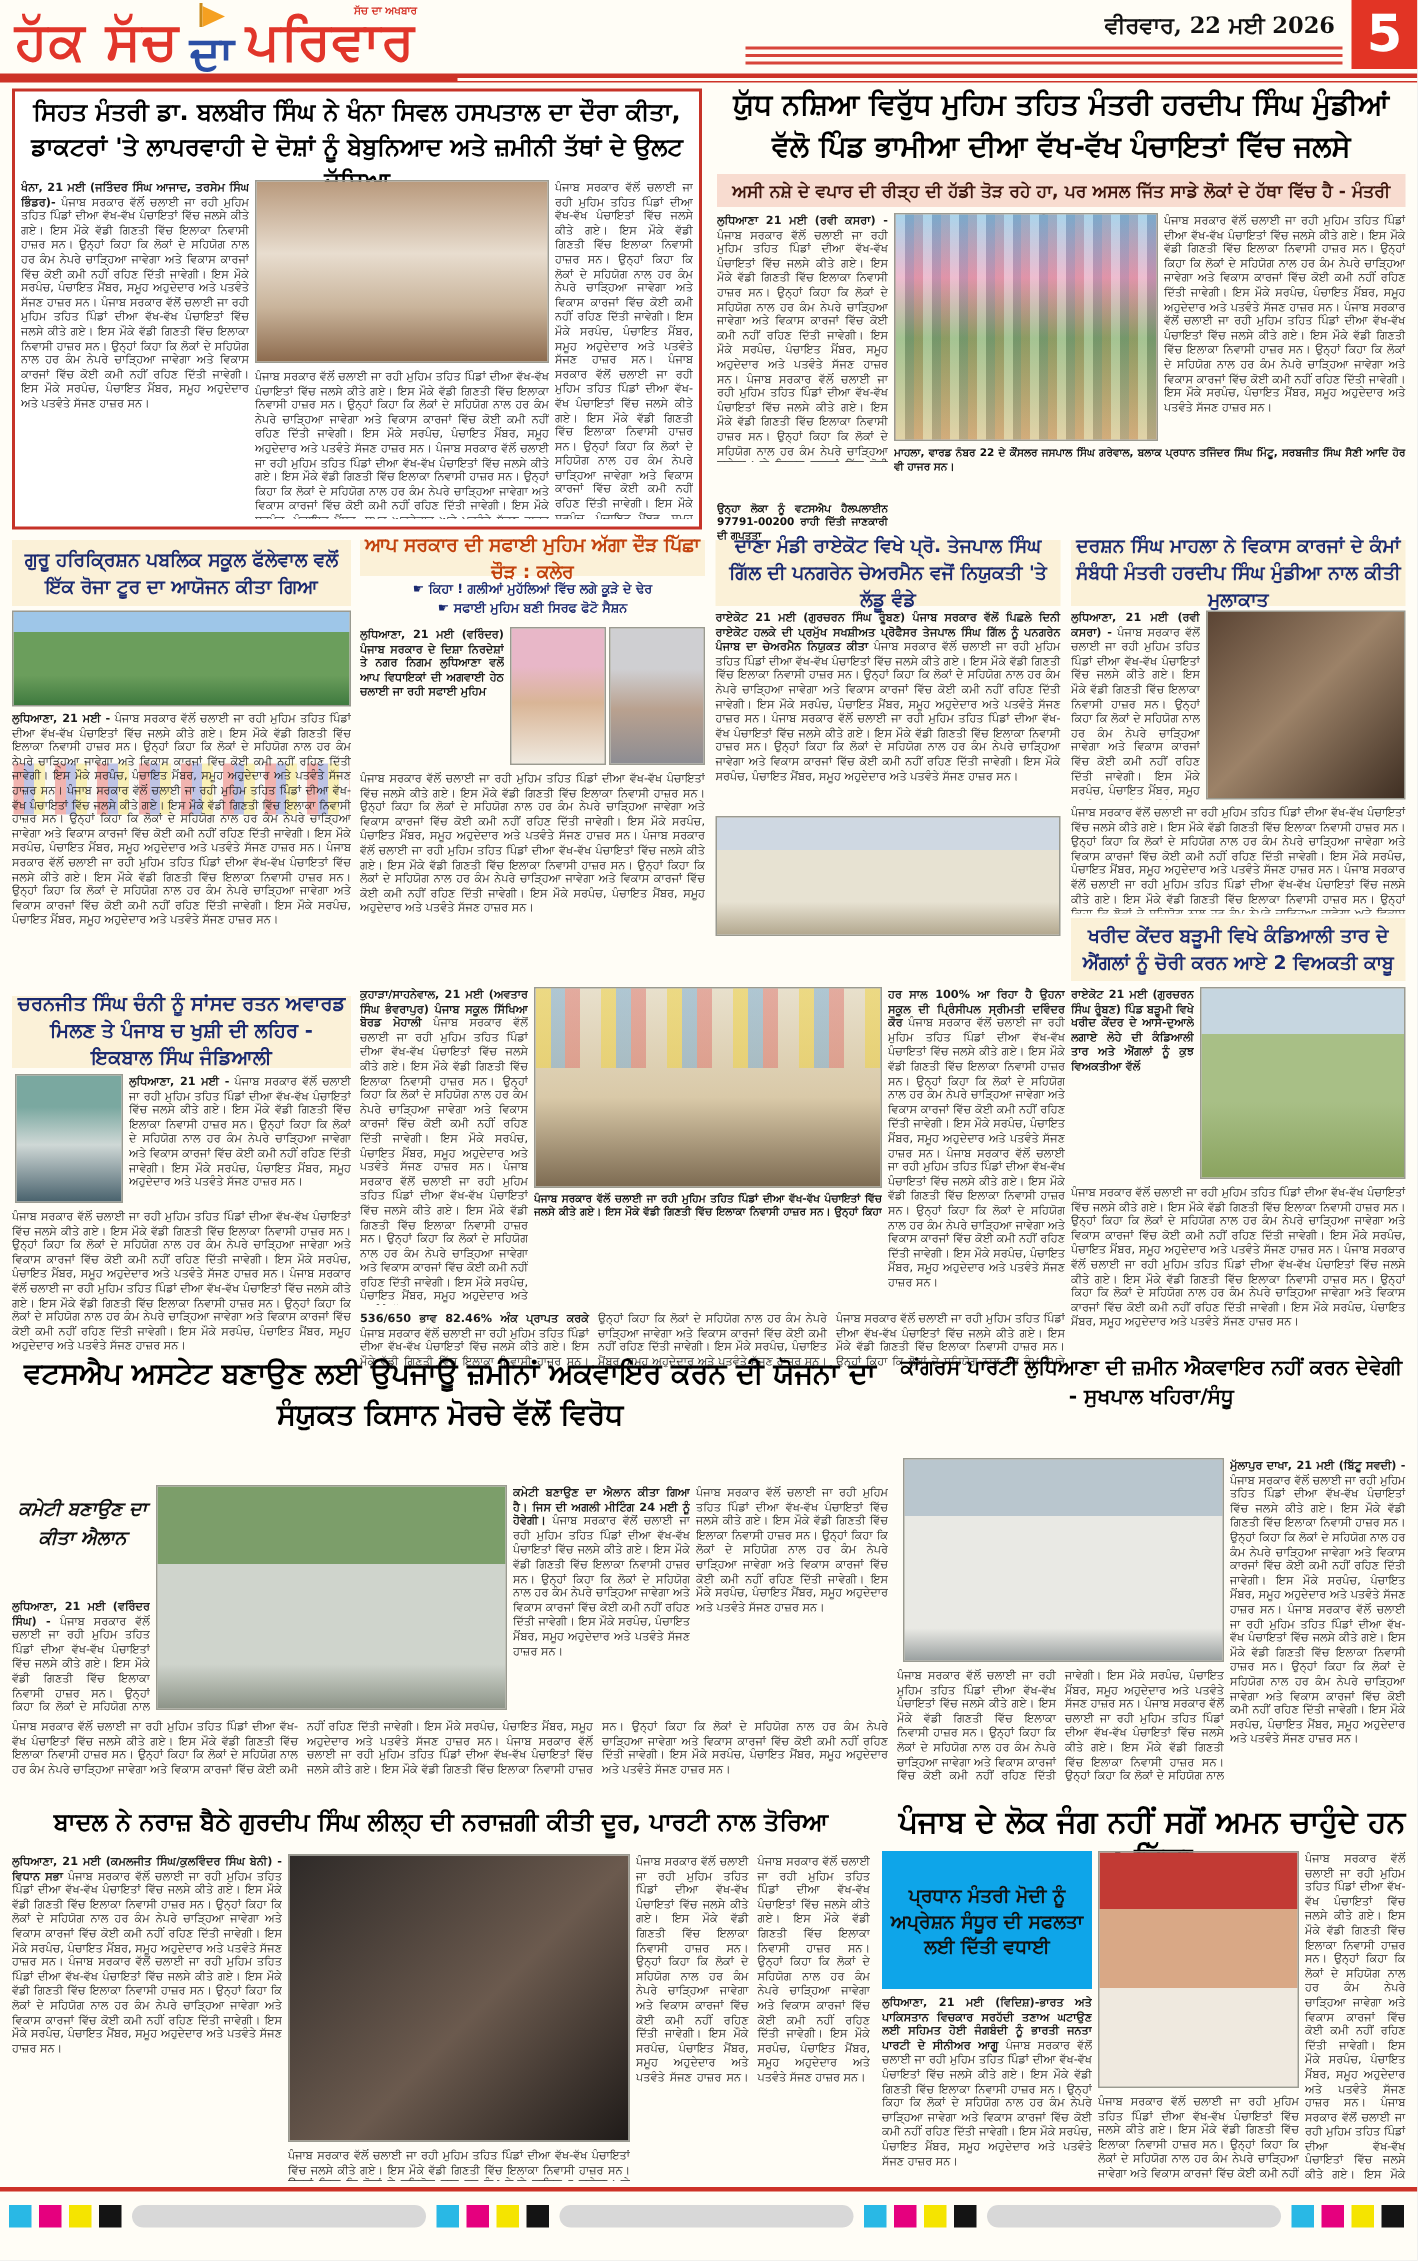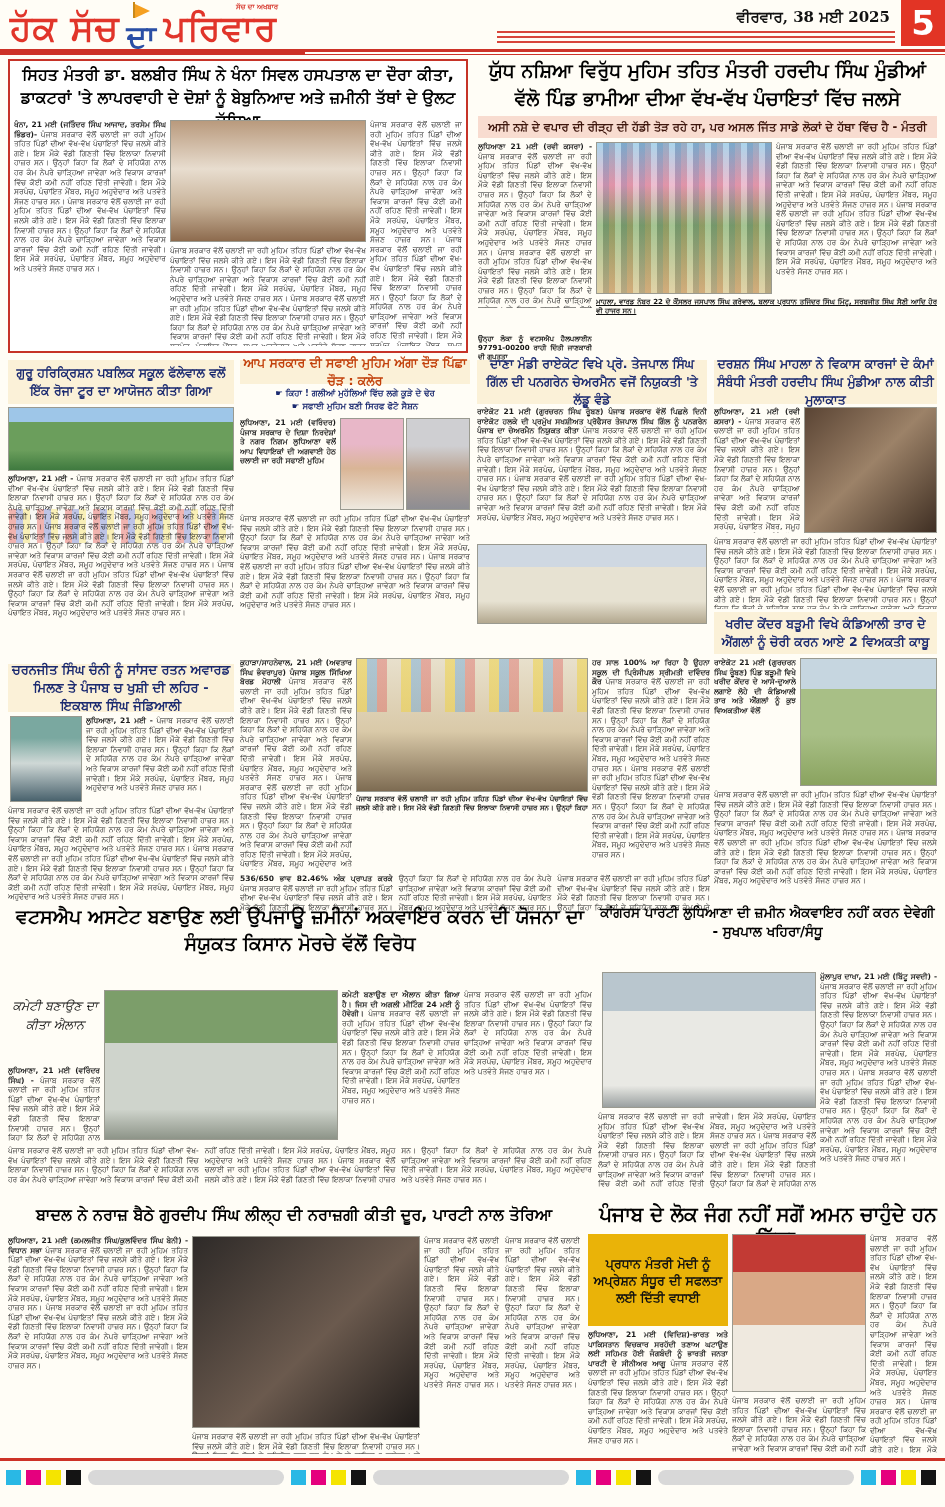--- a/index.html
+++ b/index.html
@@ -17,22 +17,22 @@
   
   .hl{font-weight:bold;color:#000;text-align:center;margin:0;}
   .hl-box{font-size:16px;line-height:23px;}
   .hl-big{font-size:19px;line-height:28px;}
   .chead{background:#fbf1d8;color:#1b2a70;font-weight:bold;text-align:center;margin:0;
          display:flex;align-items:center;justify-content:center;font-size:12.5px;line-height:18px;padding:1px 3px;box-sizing:border-box;}
   .chead.maroon{color:#c2410c;}
   .chead.green{color:#0d7a36;font-size:15.5px;}
   .subbar{background:#f8dcd0;color:#3d150c;font-weight:bold;font-size:11.5px;line-height:22px;text-align:center;margin:0;}
   .subbar-yellow{background:#ffd95e;color:#3c2800;font-weight:bold;font-size:9.5px;line-height:24px;text-align:center;margin:0;white-space:nowrap;overflow:hidden;}
-  .sidehead{font-family:"DejaVu Serif",serif;font-style:italic;font-weight:normal;font-size:12.5px;line-height:19px;color:#111;text-align:center;margin:0;}
-  .modihead{font-weight:bold;font-size:12.5px;line-height:17px;color:#101010;text-align:center;margin:0;background:#eab308;}
+  .sidehead{font-family:"DejaVu Serif",serif;font-style:italic;font-weight:bold;font-size:12.5px;line-height:19px;color:#111;text-align:center;margin:0;}
+  .modihead{font-weight:bold;font-size:12.5px;line-height:17px;color:#101010;text-align:center;margin:0;background:#0ea5e9;}
   .bullets{font-size:8.5px;line-height:13px;font-weight:bold;color:#1b2a70;text-align:center;margin:0;}
   
   .bt{font-size:7.5px;line-height:9.6px;text-align:justify;color:#1c1c1c;margin:0;overflow:hidden;}
   .bt b{font-weight:bold;}
   .cap{font-size:7px;line-height:9px;font-weight:bold;color:#101010;text-align:justify;margin:0;overflow:hidden;}
   .c2{column-count:2;column-gap:6px;}
   .c3{column-count:3;column-gap:6px;}
   
   .redbox{border:2px solid #c63328;background:#fff;box-sizing:border-box;}
   .photo{border:1px solid #9a9a90;box-sizing:border-box;}
@@ -74,42 +74,42 @@
           <span class="flagpole"></span>
           <span class="flag"></span>
         </span>
       <span class="logo-main logo-da">ਦਾ</span>
     </span>
     <span class="logo-main">ਪਰਿਵਾਰ</span>
   </div>
   <span class="abs logo-tag" style="left:236px;top:3px;">ਸੱਚ ਦਾ ਅਖਬਾਰ</span>
   <div class="abs redbar" style="left:0;top:52px;width:305px;height:2px;"></div>
 
-  <div class="abs date-line" style="left:640px;top:8px;width:250px;">ਵੀਰਵਾਰ, 38 ਮਈ 2025</div>
+  <div class="abs date-line" style="left:640px;top:8px;width:250px;">ਵੀਰਵਾਰ, 22 ਮਈ 2026</div>
   <div class="abs thinred" style="left:497px;top:31px;width:398px;height:2px;"></div>
   <div class="abs thinred" style="left:497px;top:36px;width:398px;height:2px;"></div>
   <div class="abs thinred" style="left:497px;top:41px;width:398px;height:2px;"></div>
   <div class="abs page-no" style="left:901px;top:0;width:44px;height:46px;">5</div>
   <div class="abs redbar" style="left:0;top:49px;width:945px;height:3px;"></div>
   <div class="abs redbar" style="left:0;top:54px;width:945px;height:1px;"></div>
 
   <div class="abs redbox" style="left:8px;top:59px;width:460px;height:294px;"></div>
   <h1 class="abs hl hl-box" style="left:14px;top:63px;width:448px;height:50px;">ਸਿਹਤ ਮੰਤਰੀ ਡਾ. ਬਲਬੀਰ ਸਿੰਘ ਨੇ ਖੰਨਾ ਸਿਵਲ ਹਸਪਤਾਲ ਦਾ ਦੌਰਾ ਕੀਤਾ, ਡਾਕਟਰਾਂ 'ਤੇ ਲਾਪਰਵਾਹੀ ਦੇ ਦੋਸ਼ਾਂ ਨੂੰ ਬੇਬੁਨਿਆਦ ਅਤੇ ਜ਼ਮੀਨੀ ਤੱਥਾਂ ਦੇ ਉਲਟ ਦੱਸਿਆ</h1>
   <p class="abs bt" style="left:14px;top:120px;width:152px;height:226px;"><b>ਖੰਨਾ, 21 ਮਈ (ਜਤਿੰਦਰ ਸਿੰਘ ਆਜਾਦ, ਤਰਸੇਮ ਸਿੰਘ ਭਿੰਡਰ)-</b> <span>ਪੰਜਾਬ ਸਰਕਾਰ ਵੱਲੋਂ ਚਲਾਈ ਜਾ ਰਹੀ ਮੁਹਿਮ ਤਹਿਤ ਪਿੰਡਾਂ ਦੀਆ ਵੱਖ-ਵੱਖ ਪੰਚਾਇਤਾਂ ਵਿੱਚ ਜਲਸੇ ਕੀਤੇ ਗਏ। ਇਸ ਮੌਕੇ ਵੱਡੀ ਗਿਣਤੀ ਵਿੱਚ ਇਲਾਕਾ ਨਿਵਾਸੀ ਹਾਜ਼ਰ ਸਨ। ਉਨ੍ਹਾਂ ਕਿਹਾ ਕਿ ਲੋਕਾਂ ਦੇ ਸਹਿਯੋਗ ਨਾਲ ਹਰ ਕੰਮ ਨੇਪਰੇ ਚਾੜ੍ਹਿਆ ਜਾਵੇਗਾ ਅਤੇ ਵਿਕਾਸ ਕਾਰਜਾਂ ਵਿੱਚ ਕੋਈ ਕਮੀ ਨਹੀਂ ਰਹਿਣ ਦਿੱਤੀ ਜਾਵੇਗੀ। ਇਸ ਮੌਕੇ ਸਰਪੰਚ, ਪੰਚਾਇਤ ਮੈਂਬਰ, ਸਮੂਹ ਅਹੁਦੇਦਾਰ ਅਤੇ ਪਤਵੰਤੇ ਸੱਜਣ ਹਾਜ਼ਰ ਸਨ। ਪੰਜਾਬ ਸਰਕਾਰ ਵੱਲੋਂ ਚਲਾਈ ਜਾ ਰਹੀ ਮੁਹਿਮ ਤਹਿਤ ਪਿੰਡਾਂ ਦੀਆ ਵੱਖ-ਵੱਖ ਪੰਚਾਇਤਾਂ ਵਿੱਚ ਜਲਸੇ ਕੀਤੇ ਗਏ। ਇਸ ਮੌਕੇ ਵੱਡੀ ਗਿਣਤੀ ਵਿੱਚ ਇਲਾਕਾ ਨਿਵਾਸੀ ਹਾਜ਼ਰ ਸਨ। ਉਨ੍ਹਾਂ ਕਿਹਾ ਕਿ ਲੋਕਾਂ ਦੇ ਸਹਿਯੋਗ ਨਾਲ ਹਰ ਕੰਮ ਨੇਪਰੇ ਚਾੜ੍ਹਿਆ ਜਾਵੇਗਾ ਅਤੇ ਵਿਕਾਸ ਕਾਰਜਾਂ ਵਿੱਚ ਕੋਈ ਕਮੀ ਨਹੀਂ ਰਹਿਣ ਦਿੱਤੀ ਜਾਵੇਗੀ। ਇਸ ਮੌਕੇ ਸਰਪੰਚ, ਪੰਚਾਇਤ ਮੈਂਬਰ, ਸਮੂਹ ਅਹੁਦੇਦਾਰ ਅਤੇ ਪਤਵੰਤੇ ਸੱਜਣ ਹਾਜ਼ਰ ਸਨ। </span></p>
   <div class="abs photo ph-room" style="left:170px;top:120px;width:196px;height:122px;"></div>
   <p class="abs bt" style="left:170px;top:246px;width:196px;height:100px;"><span>ਪੰਜਾਬ ਸਰਕਾਰ ਵੱਲੋਂ ਚਲਾਈ ਜਾ ਰਹੀ ਮੁਹਿਮ ਤਹਿਤ ਪਿੰਡਾਂ ਦੀਆ ਵੱਖ-ਵੱਖ ਪੰਚਾਇਤਾਂ ਵਿੱਚ ਜਲਸੇ ਕੀਤੇ ਗਏ। ਇਸ ਮੌਕੇ ਵੱਡੀ ਗਿਣਤੀ ਵਿੱਚ ਇਲਾਕਾ ਨਿਵਾਸੀ ਹਾਜ਼ਰ ਸਨ। ਉਨ੍ਹਾਂ ਕਿਹਾ ਕਿ ਲੋਕਾਂ ਦੇ ਸਹਿਯੋਗ ਨਾਲ ਹਰ ਕੰਮ ਨੇਪਰੇ ਚਾੜ੍ਹਿਆ ਜਾਵੇਗਾ ਅਤੇ ਵਿਕਾਸ ਕਾਰਜਾਂ ਵਿੱਚ ਕੋਈ ਕਮੀ ਨਹੀਂ ਰਹਿਣ ਦਿੱਤੀ ਜਾਵੇਗੀ। ਇਸ ਮੌਕੇ ਸਰਪੰਚ, ਪੰਚਾਇਤ ਮੈਂਬਰ, ਸਮੂਹ ਅਹੁਦੇਦਾਰ ਅਤੇ ਪਤਵੰਤੇ ਸੱਜਣ ਹਾਜ਼ਰ ਸਨ। ਪੰਜਾਬ ਸਰਕਾਰ ਵੱਲੋਂ ਚਲਾਈ ਜਾ ਰਹੀ ਮੁਹਿਮ ਤਹਿਤ ਪਿੰਡਾਂ ਦੀਆ ਵੱਖ-ਵੱਖ ਪੰਚਾਇਤਾਂ ਵਿੱਚ ਜਲਸੇ ਕੀਤੇ ਗਏ। ਇਸ ਮੌਕੇ ਵੱਡੀ ਗਿਣਤੀ ਵਿੱਚ ਇਲਾਕਾ ਨਿਵਾਸੀ ਹਾਜ਼ਰ ਸਨ। ਉਨ੍ਹਾਂ ਕਿਹਾ ਕਿ ਲੋਕਾਂ ਦੇ ਸਹਿਯੋਗ ਨਾਲ ਹਰ ਕੰਮ ਨੇਪਰੇ ਚਾੜ੍ਹਿਆ ਜਾਵੇਗਾ ਅਤੇ ਵਿਕਾਸ ਕਾਰਜਾਂ ਵਿੱਚ ਕੋਈ ਕਮੀ ਨਹੀਂ ਰਹਿਣ ਦਿੱਤੀ ਜਾਵੇਗੀ। ਇਸ ਮੌਕੇ ਸਰਪੰਚ, ਪੰਚਾਇਤ ਮੈਂਬਰ, ਸਮੂਹ ਅਹੁਦੇਦਾਰ ਅਤੇ ਪਤਵੰਤੇ ਸੱਜਣ ਹਾਜ਼ਰ ਸਨ। </span></p>
   <p class="abs bt" style="left:370px;top:120px;width:92px;height:226px;"><span>ਪੰਜਾਬ ਸਰਕਾਰ ਵੱਲੋਂ ਚਲਾਈ ਜਾ ਰਹੀ ਮੁਹਿਮ ਤਹਿਤ ਪਿੰਡਾਂ ਦੀਆ ਵੱਖ-ਵੱਖ ਪੰਚਾਇਤਾਂ ਵਿੱਚ ਜਲਸੇ ਕੀਤੇ ਗਏ। ਇਸ ਮੌਕੇ ਵੱਡੀ ਗਿਣਤੀ ਵਿੱਚ ਇਲਾਕਾ ਨਿਵਾਸੀ ਹਾਜ਼ਰ ਸਨ। ਉਨ੍ਹਾਂ ਕਿਹਾ ਕਿ ਲੋਕਾਂ ਦੇ ਸਹਿਯੋਗ ਨਾਲ ਹਰ ਕੰਮ ਨੇਪਰੇ ਚਾੜ੍ਹਿਆ ਜਾਵੇਗਾ ਅਤੇ ਵਿਕਾਸ ਕਾਰਜਾਂ ਵਿੱਚ ਕੋਈ ਕਮੀ ਨਹੀਂ ਰਹਿਣ ਦਿੱਤੀ ਜਾਵੇਗੀ। ਇਸ ਮੌਕੇ ਸਰਪੰਚ, ਪੰਚਾਇਤ ਮੈਂਬਰ, ਸਮੂਹ ਅਹੁਦੇਦਾਰ ਅਤੇ ਪਤਵੰਤੇ ਸੱਜਣ ਹਾਜ਼ਰ ਸਨ। ਪੰਜਾਬ ਸਰਕਾਰ ਵੱਲੋਂ ਚਲਾਈ ਜਾ ਰਹੀ ਮੁਹਿਮ ਤਹਿਤ ਪਿੰਡਾਂ ਦੀਆ ਵੱਖ-ਵੱਖ ਪੰਚਾਇਤਾਂ ਵਿੱਚ ਜਲਸੇ ਕੀਤੇ ਗਏ। ਇਸ ਮੌਕੇ ਵੱਡੀ ਗਿਣਤੀ ਵਿੱਚ ਇਲਾਕਾ ਨਿਵਾਸੀ ਹਾਜ਼ਰ ਸਨ। ਉਨ੍ਹਾਂ ਕਿਹਾ ਕਿ ਲੋਕਾਂ ਦੇ ਸਹਿਯੋਗ ਨਾਲ ਹਰ ਕੰਮ ਨੇਪਰੇ ਚਾੜ੍ਹਿਆ ਜਾਵੇਗਾ ਅਤੇ ਵਿਕਾਸ ਕਾਰਜਾਂ ਵਿੱਚ ਕੋਈ ਕਮੀ ਨਹੀਂ ਰਹਿਣ ਦਿੱਤੀ ਜਾਵੇਗੀ। ਇਸ ਮੌਕੇ ਸਰਪੰਚ, ਪੰਚਾਇਤ ਮੈਂਬਰ, ਸਮੂਹ ਅਹੁਦੇਦਾਰ ਅਤੇ ਪਤਵੰਤੇ ਸੱਜਣ ਹਾਜ਼ਰ ਸਨ। </span></p>
 
   <h1 class="abs hl hl-big" style="left:478px;top:56px;width:459px;height:56px;">ਯੁੱਧ ਨਸ਼ਿਆ ਵਿਰੁੱਧ ਮੁਹਿਮ ਤਹਿਤ ਮੰਤਰੀ ਹਰਦੀਪ ਸਿੰਘ ਮੁੰਡੀਆਂ ਵੱਲੋ ਪਿੰਡ ਭਾਮੀਆ ਦੀਆ ਵੱਖ-ਵੱਖ ਪੰਚਾਇਤਾਂ ਵਿੱਚ ਜਲਸੇ</h1>
   <p class="abs subbar" style="left:478px;top:116px;width:459px;height:22px;">ਅਸੀ ਨਸ਼ੇ ਦੇ ਵਪਾਰ ਦੀ ਰੀੜ੍ਹ ਦੀ ਹੱਡੀ ਤੋੜ ਰਹੇ ਹਾ, ਪਰ ਅਸਲ ਜਿੱਤ ਸਾਡੇ ਲੋਕਾਂ ਦੇ ਹੱਥਾ ਵਿੱਚ ਹੈ - ਮੰਤਰੀ ਮੁੰਡੀਆ</p>
   <p class="abs bt" style="left:478px;top:142px;width:114px;height:166px;"><b>ਲੁਧਿਆਣਾ 21 ਮਈ (ਰਵੀ ਕਸਰਾ) -</b> <span>ਪੰਜਾਬ ਸਰਕਾਰ ਵੱਲੋਂ ਚਲਾਈ ਜਾ ਰਹੀ ਮੁਹਿਮ ਤਹਿਤ ਪਿੰਡਾਂ ਦੀਆ ਵੱਖ-ਵੱਖ ਪੰਚਾਇਤਾਂ ਵਿੱਚ ਜਲਸੇ ਕੀਤੇ ਗਏ। ਇਸ ਮੌਕੇ ਵੱਡੀ ਗਿਣਤੀ ਵਿੱਚ ਇਲਾਕਾ ਨਿਵਾਸੀ ਹਾਜ਼ਰ ਸਨ। ਉਨ੍ਹਾਂ ਕਿਹਾ ਕਿ ਲੋਕਾਂ ਦੇ ਸਹਿਯੋਗ ਨਾਲ ਹਰ ਕੰਮ ਨੇਪਰੇ ਚਾੜ੍ਹਿਆ ਜਾਵੇਗਾ ਅਤੇ ਵਿਕਾਸ ਕਾਰਜਾਂ ਵਿੱਚ ਕੋਈ ਕਮੀ ਨਹੀਂ ਰਹਿਣ ਦਿੱਤੀ ਜਾਵੇਗੀ। ਇਸ ਮੌਕੇ ਸਰਪੰਚ, ਪੰਚਾਇਤ ਮੈਂਬਰ, ਸਮੂਹ ਅਹੁਦੇਦਾਰ ਅਤੇ ਪਤਵੰਤੇ ਸੱਜਣ ਹਾਜ਼ਰ ਸਨ। ਪੰਜਾਬ ਸਰਕਾਰ ਵੱਲੋਂ ਚਲਾਈ ਜਾ ਰਹੀ ਮੁਹਿਮ ਤਹਿਤ ਪਿੰਡਾਂ ਦੀਆ ਵੱਖ-ਵੱਖ ਪੰਚਾਇਤਾਂ ਵਿੱਚ ਜਲਸੇ ਕੀਤੇ ਗਏ। ਇਸ ਮੌਕੇ ਵੱਡੀ ਗਿਣਤੀ ਵਿੱਚ ਇਲਾਕਾ ਨਿਵਾਸੀ ਹਾਜ਼ਰ ਸਨ। ਉਨ੍ਹਾਂ ਕਿਹਾ ਕਿ ਲੋਕਾਂ ਦੇ ਸਹਿਯੋਗ ਨਾਲ ਹਰ ਕੰਮ ਨੇਪਰੇ ਚਾੜ੍ਹਿਆ ਜਾਵੇਗਾ ਅਤੇ ਵਿਕਾਸ ਕਾਰਜਾਂ ਵਿੱਚ ਕੋਈ ਕਮੀ ਨਹੀਂ ਰਹਿਣ ਦਿੱਤੀ ਜਾਵੇਗੀ। ਇਸ ਮੌਕੇ ਸਰਪੰਚ, ਪੰਚਾਇਤ ਮੈਂਬਰ, ਸਮੂਹ ਅਹੁਦੇਦਾਰ ਅਤੇ ਪਤਵੰਤੇ ਸੱਜਣ ਹਾਜ਼ਰ ਸਨ। </span></p>
   <p class="abs cap" style="left:478px;top:312px;width:114px;height:40px;margin-top:23px;">ਉਨ੍ਹਾ ਲੋਕਾ ਨੂੰ ਵਟਸਐਪ ਹੈਲਪਲਾਈਨ 97791-00200 ਰਾਹੀ ਦਿੱਤੀ ਜਾਣਕਾਰੀ ਦੀ ਗੁਪਤਤਾ</p>
   <div class="abs photo ph-crowd" style="left:596px;top:142px;width:176px;height:152px;"></div>
   <p class="abs bt" style="left:776px;top:142px;width:161px;height:152px;"><span>ਪੰਜਾਬ ਸਰਕਾਰ ਵੱਲੋਂ ਚਲਾਈ ਜਾ ਰਹੀ ਮੁਹਿਮ ਤਹਿਤ ਪਿੰਡਾਂ ਦੀਆ ਵੱਖ-ਵੱਖ ਪੰਚਾਇਤਾਂ ਵਿੱਚ ਜਲਸੇ ਕੀਤੇ ਗਏ। ਇਸ ਮੌਕੇ ਵੱਡੀ ਗਿਣਤੀ ਵਿੱਚ ਇਲਾਕਾ ਨਿਵਾਸੀ ਹਾਜ਼ਰ ਸਨ। ਉਨ੍ਹਾਂ ਕਿਹਾ ਕਿ ਲੋਕਾਂ ਦੇ ਸਹਿਯੋਗ ਨਾਲ ਹਰ ਕੰਮ ਨੇਪਰੇ ਚਾੜ੍ਹਿਆ ਜਾਵੇਗਾ ਅਤੇ ਵਿਕਾਸ ਕਾਰਜਾਂ ਵਿੱਚ ਕੋਈ ਕਮੀ ਨਹੀਂ ਰਹਿਣ ਦਿੱਤੀ ਜਾਵੇਗੀ। ਇਸ ਮੌਕੇ ਸਰਪੰਚ, ਪੰਚਾਇਤ ਮੈਂਬਰ, ਸਮੂਹ ਅਹੁਦੇਦਾਰ ਅਤੇ ਪਤਵੰਤੇ ਸੱਜਣ ਹਾਜ਼ਰ ਸਨ। ਪੰਜਾਬ ਸਰਕਾਰ ਵੱਲੋਂ ਚਲਾਈ ਜਾ ਰਹੀ ਮੁਹਿਮ ਤਹਿਤ ਪਿੰਡਾਂ ਦੀਆ ਵੱਖ-ਵੱਖ ਪੰਚਾਇਤਾਂ ਵਿੱਚ ਜਲਸੇ ਕੀਤੇ ਗਏ। ਇਸ ਮੌਕੇ ਵੱਡੀ ਗਿਣਤੀ ਵਿੱਚ ਇਲਾਕਾ ਨਿਵਾਸੀ ਹਾਜ਼ਰ ਸਨ। ਉਨ੍ਹਾਂ ਕਿਹਾ ਕਿ ਲੋਕਾਂ ਦੇ ਸਹਿਯੋਗ ਨਾਲ ਹਰ ਕੰਮ ਨੇਪਰੇ ਚਾੜ੍ਹਿਆ ਜਾਵੇਗਾ ਅਤੇ ਵਿਕਾਸ ਕਾਰਜਾਂ ਵਿੱਚ ਕੋਈ ਕਮੀ ਨਹੀਂ ਰਹਿਣ ਦਿੱਤੀ ਜਾਵੇਗੀ। ਇਸ ਮੌਕੇ ਸਰਪੰਚ, ਪੰਚਾਇਤ ਮੈਂਬਰ, ਸਮੂਹ ਅਹੁਦੇਦਾਰ ਅਤੇ ਪਤਵੰਤੇ ਸੱਜਣ ਹਾਜ਼ਰ ਸਨ। </span></p>
-  <p class="abs cap" style="left:596px;top:298px;width:341px;height:54px;text-decoration:underline;">ਮਾਹਲਾ, ਵਾਰਡ ਨੰਬਰ 22 ਦੇ ਕੌਂਸਲਰ ਜਸਪਾਲ ਸਿੰਘ ਗਰੇਵਾਲ, ਬਲਾਕ ਪ੍ਰਧਾਨ ਤਜਿੰਦਰ ਸਿੰਘ ਮਿੰਟੂ, ਸਰਬਜੀਤ ਸਿੰਘ ਸੈਣੀ ਆਦਿ ਹੋਰ ਵੀ ਹਾਜਰ ਸਨ।</p>
+  <p class="abs cap" style="left:596px;top:298px;width:341px;height:54px;">ਮਾਹਲਾ, ਵਾਰਡ ਨੰਬਰ 22 ਦੇ ਕੌਂਸਲਰ ਜਸਪਾਲ ਸਿੰਘ ਗਰੇਵਾਲ, ਬਲਾਕ ਪ੍ਰਧਾਨ ਤਜਿੰਦਰ ਸਿੰਘ ਮਿੰਟੂ, ਸਰਬਜੀਤ ਸਿੰਘ ਸੈਣੀ ਆਦਿ ਹੋਰ ਵੀ ਹਾਜਰ ਸਨ।</p>
 
   <h2 class="abs chead" style="left:8px;top:360px;width:226px;height:44px;">ਗੁਰੂ ਹਰਿਕ੍ਰਿਸ਼ਨ ਪਬਲਿਕ ਸਕੂਲ ਫੱਲੇਵਾਲ ਵਲੋਂ ਇੱਕ ਰੋਜਾ ਟੂਰ ਦਾ ਆਯੋਜਨ ਕੀਤਾ ਗਿਆ</h2>
   <div class="abs photo ph-green" style="left:8px;top:407px;width:226px;height:64px;"></div>
   <p class="abs bt" style="left:8px;top:474px;width:226px;height:186px;"><b>ਲੁਧਿਆਣਾ, 21 ਮਈ -</b> <span>ਪੰਜਾਬ ਸਰਕਾਰ ਵੱਲੋਂ ਚਲਾਈ ਜਾ ਰਹੀ ਮੁਹਿਮ ਤਹਿਤ ਪਿੰਡਾਂ ਦੀਆ ਵੱਖ-ਵੱਖ ਪੰਚਾਇਤਾਂ ਵਿੱਚ ਜਲਸੇ ਕੀਤੇ ਗਏ। ਇਸ ਮੌਕੇ ਵੱਡੀ ਗਿਣਤੀ ਵਿੱਚ ਇਲਾਕਾ ਨਿਵਾਸੀ ਹਾਜ਼ਰ ਸਨ। ਉਨ੍ਹਾਂ ਕਿਹਾ ਕਿ ਲੋਕਾਂ ਦੇ ਸਹਿਯੋਗ ਨਾਲ ਹਰ ਕੰਮ ਨੇਪਰੇ ਚਾੜ੍ਹਿਆ ਜਾਵੇਗਾ ਅਤੇ ਵਿਕਾਸ ਕਾਰਜਾਂ ਵਿੱਚ ਕੋਈ ਕਮੀ ਨਹੀਂ ਰਹਿਣ ਦਿੱਤੀ ਜਾਵੇਗੀ। ਇਸ ਮੌਕੇ ਸਰਪੰਚ, ਪੰਚਾਇਤ ਮੈਂਬਰ, ਸਮੂਹ ਅਹੁਦੇਦਾਰ ਅਤੇ ਪਤਵੰਤੇ ਸੱਜਣ ਹਾਜ਼ਰ ਸਨ। ਪੰਜਾਬ ਸਰਕਾਰ ਵੱਲੋਂ ਚਲਾਈ ਜਾ ਰਹੀ ਮੁਹਿਮ ਤਹਿਤ ਪਿੰਡਾਂ ਦੀਆ ਵੱਖ-ਵੱਖ ਪੰਚਾਇਤਾਂ ਵਿੱਚ ਜਲਸੇ ਕੀਤੇ ਗਏ। ਇਸ ਮੌਕੇ ਵੱਡੀ ਗਿਣਤੀ ਵਿੱਚ ਇਲਾਕਾ ਨਿਵਾਸੀ ਹਾਜ਼ਰ ਸਨ। ਉਨ੍ਹਾਂ ਕਿਹਾ ਕਿ ਲੋਕਾਂ ਦੇ ਸਹਿਯੋਗ ਨਾਲ ਹਰ ਕੰਮ ਨੇਪਰੇ ਚਾੜ੍ਹਿਆ ਜਾਵੇਗਾ ਅਤੇ ਵਿਕਾਸ ਕਾਰਜਾਂ ਵਿੱਚ ਕੋਈ ਕਮੀ ਨਹੀਂ ਰਹਿਣ ਦਿੱਤੀ ਜਾਵੇਗੀ। ਇਸ ਮੌਕੇ ਸਰਪੰਚ, ਪੰਚਾਇਤ ਮੈਂਬਰ, ਸਮੂਹ ਅਹੁਦੇਦਾਰ ਅਤੇ ਪਤਵੰਤੇ ਸੱਜਣ ਹਾਜ਼ਰ ਸਨ। ਪੰਜਾਬ ਸਰਕਾਰ ਵੱਲੋਂ ਚਲਾਈ ਜਾ ਰਹੀ ਮੁਹਿਮ ਤਹਿਤ ਪਿੰਡਾਂ ਦੀਆ ਵੱਖ-ਵੱਖ ਪੰਚਾਇਤਾਂ ਵਿੱਚ ਜਲਸੇ ਕੀਤੇ ਗਏ। ਇਸ ਮੌਕੇ ਵੱਡੀ ਗਿਣਤੀ ਵਿੱਚ ਇਲਾਕਾ ਨਿਵਾਸੀ ਹਾਜ਼ਰ ਸਨ। ਉਨ੍ਹਾਂ ਕਿਹਾ ਕਿ ਲੋਕਾਂ ਦੇ ਸਹਿਯੋਗ ਨਾਲ ਹਰ ਕੰਮ ਨੇਪਰੇ ਚਾੜ੍ਹਿਆ ਜਾਵੇਗਾ ਅਤੇ ਵਿਕਾਸ ਕਾਰਜਾਂ ਵਿੱਚ ਕੋਈ ਕਮੀ ਨਹੀਂ ਰਹਿਣ ਦਿੱਤੀ ਜਾਵੇਗੀ। ਇਸ ਮੌਕੇ ਸਰਪੰਚ, ਪੰਚਾਇਤ ਮੈਂਬਰ, ਸਮੂਹ ਅਹੁਦੇਦਾਰ ਅਤੇ ਪਤਵੰਤੇ ਸੱਜਣ ਹਾਜ਼ਰ ਸਨ। </span></p>
 
   <h2 class="abs chead" style="left:8px;top:664px;width:226px;height:48px;font-size:13px;">ਚਰਨਜੀਤ ਸਿੰਘ ਚੰਨੀ ਨੂੰ ਸਾਂਸਦ ਰਤਨ ਅਵਾਰਡ ਮਿਲਣ ਤੇ ਪੰਜਾਬ ਚ ਖੁਸ਼ੀ ਦੀ ਲਹਿਰ - ਇਕਬਾਲ ਸਿੰਘ ਜੰਡਿਆਲੀ</h2>
   <div class="abs photo ph-man" style="left:10px;top:716px;width:72px;height:86px;"></div>
   <p class="abs bt" style="left:86px;top:716px;width:148px;height:86px;"><b>ਲੁਧਿਆਣਾ, 21 ਮਈ -</b> <span>ਪੰਜਾਬ ਸਰਕਾਰ ਵੱਲੋਂ ਚਲਾਈ ਜਾ ਰਹੀ ਮੁਹਿਮ ਤਹਿਤ ਪਿੰਡਾਂ ਦੀਆ ਵੱਖ-ਵੱਖ ਪੰਚਾਇਤਾਂ ਵਿੱਚ ਜਲਸੇ ਕੀਤੇ ਗਏ। ਇਸ ਮੌਕੇ ਵੱਡੀ ਗਿਣਤੀ ਵਿੱਚ ਇਲਾਕਾ ਨਿਵਾਸੀ ਹਾਜ਼ਰ ਸਨ। ਉਨ੍ਹਾਂ ਕਿਹਾ ਕਿ ਲੋਕਾਂ ਦੇ ਸਹਿਯੋਗ ਨਾਲ ਹਰ ਕੰਮ ਨੇਪਰੇ ਚਾੜ੍ਹਿਆ ਜਾਵੇਗਾ ਅਤੇ ਵਿਕਾਸ ਕਾਰਜਾਂ ਵਿੱਚ ਕੋਈ ਕਮੀ ਨਹੀਂ ਰਹਿਣ ਦਿੱਤੀ ਜਾਵੇਗੀ। ਇਸ ਮੌਕੇ ਸਰਪੰਚ, ਪੰਚਾਇਤ ਮੈਂਬਰ, ਸਮੂਹ ਅਹੁਦੇਦਾਰ ਅਤੇ ਪਤਵੰਤੇ ਸੱਜਣ ਹਾਜ਼ਰ ਸਨ। </span></p>
   <p class="abs bt" style="left:8px;top:806px;width:226px;height:114px;"><span>ਪੰਜਾਬ ਸਰਕਾਰ ਵੱਲੋਂ ਚਲਾਈ ਜਾ ਰਹੀ ਮੁਹਿਮ ਤਹਿਤ ਪਿੰਡਾਂ ਦੀਆ ਵੱਖ-ਵੱਖ ਪੰਚਾਇਤਾਂ ਵਿੱਚ ਜਲਸੇ ਕੀਤੇ ਗਏ। ਇਸ ਮੌਕੇ ਵੱਡੀ ਗਿਣਤੀ ਵਿੱਚ ਇਲਾਕਾ ਨਿਵਾਸੀ ਹਾਜ਼ਰ ਸਨ। ਉਨ੍ਹਾਂ ਕਿਹਾ ਕਿ ਲੋਕਾਂ ਦੇ ਸਹਿਯੋਗ ਨਾਲ ਹਰ ਕੰਮ ਨੇਪਰੇ ਚਾੜ੍ਹਿਆ ਜਾਵੇਗਾ ਅਤੇ ਵਿਕਾਸ ਕਾਰਜਾਂ ਵਿੱਚ ਕੋਈ ਕਮੀ ਨਹੀਂ ਰਹਿਣ ਦਿੱਤੀ ਜਾਵੇਗੀ। ਇਸ ਮੌਕੇ ਸਰਪੰਚ, ਪੰਚਾਇਤ ਮੈਂਬਰ, ਸਮੂਹ ਅਹੁਦੇਦਾਰ ਅਤੇ ਪਤਵੰਤੇ ਸੱਜਣ ਹਾਜ਼ਰ ਸਨ। ਪੰਜਾਬ ਸਰਕਾਰ ਵੱਲੋਂ ਚਲਾਈ ਜਾ ਰਹੀ ਮੁਹਿਮ ਤਹਿਤ ਪਿੰਡਾਂ ਦੀਆ ਵੱਖ-ਵੱਖ ਪੰਚਾਇਤਾਂ ਵਿੱਚ ਜਲਸੇ ਕੀਤੇ ਗਏ। ਇਸ ਮੌਕੇ ਵੱਡੀ ਗਿਣਤੀ ਵਿੱਚ ਇਲਾਕਾ ਨਿਵਾਸੀ ਹਾਜ਼ਰ ਸਨ। ਉਨ੍ਹਾਂ ਕਿਹਾ ਕਿ ਲੋਕਾਂ ਦੇ ਸਹਿਯੋਗ ਨਾਲ ਹਰ ਕੰਮ ਨੇਪਰੇ ਚਾੜ੍ਹਿਆ ਜਾਵੇਗਾ ਅਤੇ ਵਿਕਾਸ ਕਾਰਜਾਂ ਵਿੱਚ ਕੋਈ ਕਮੀ ਨਹੀਂ ਰਹਿਣ ਦਿੱਤੀ ਜਾਵੇਗੀ। ਇਸ ਮੌਕੇ ਸਰਪੰਚ, ਪੰਚਾਇਤ ਮੈਂਬਰ, ਸਮੂਹ ਅਹੁਦੇਦਾਰ ਅਤੇ ਪਤਵੰਤੇ ਸੱਜਣ ਹਾਜ਼ਰ ਸਨ। </span></p>
 

